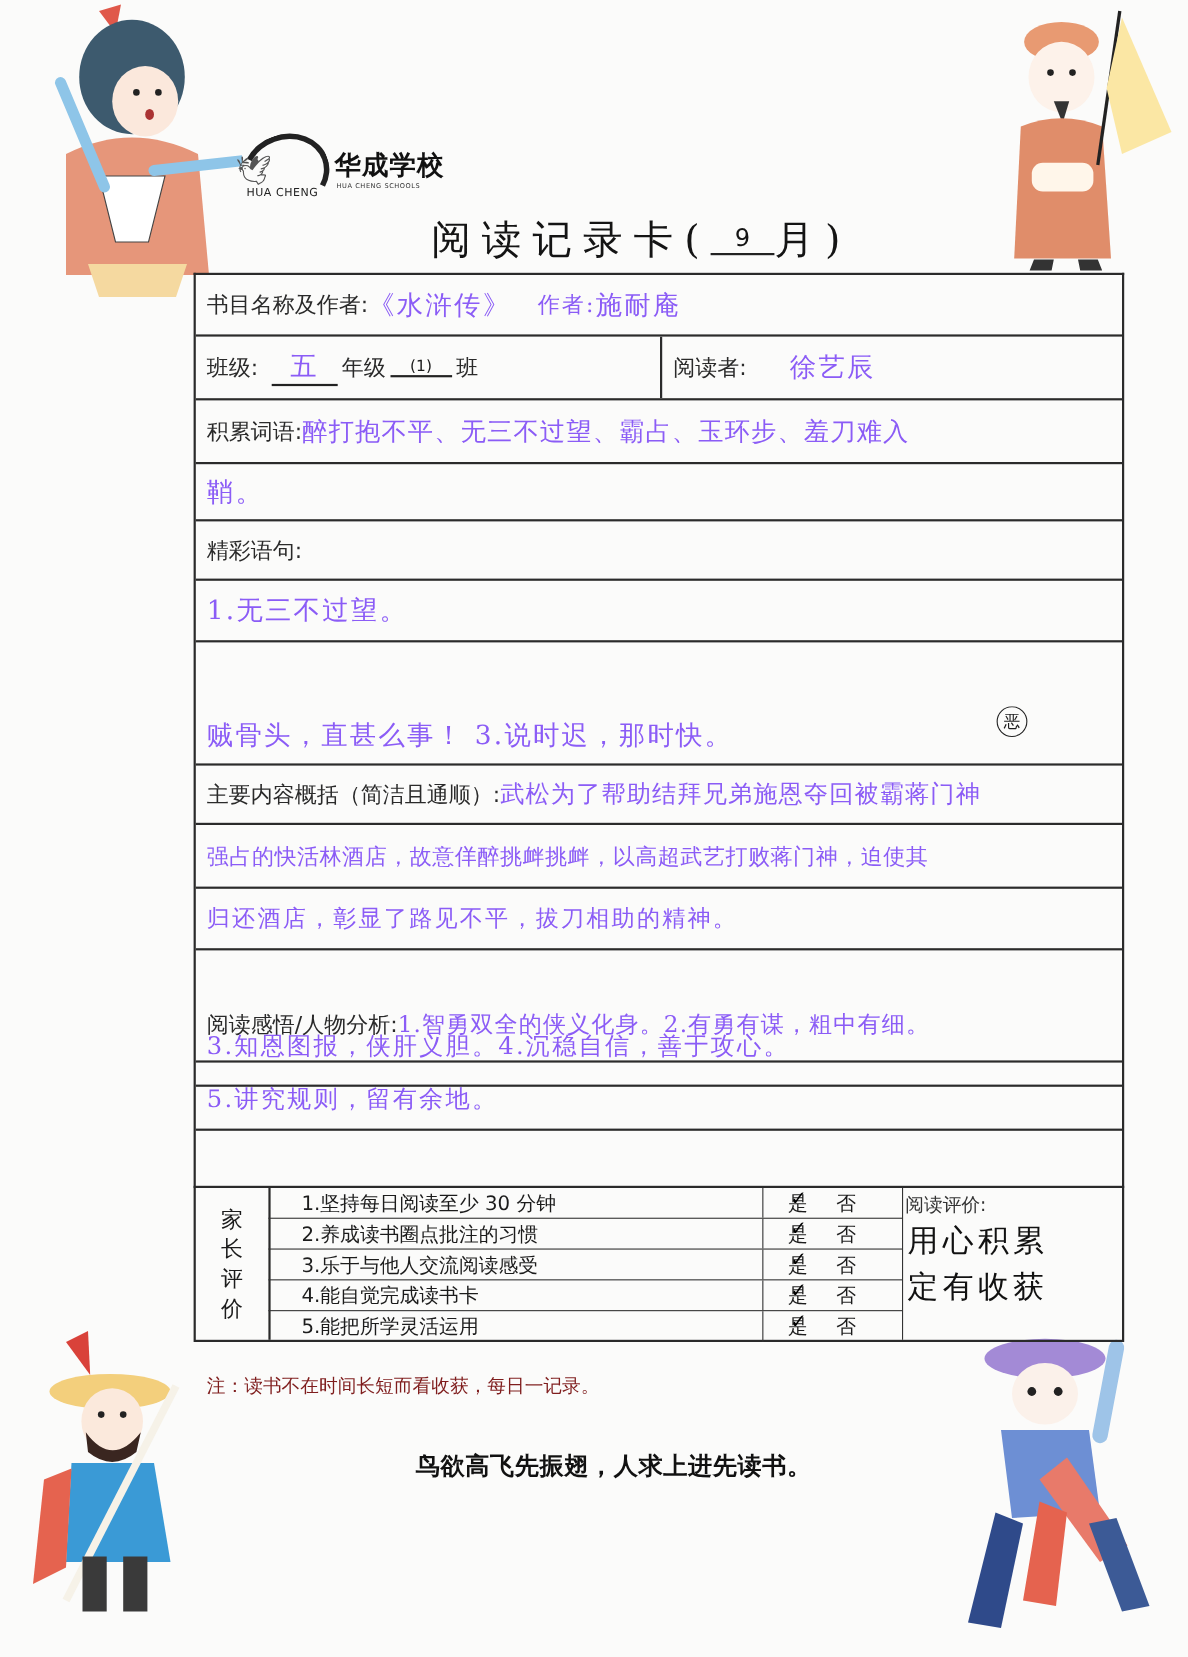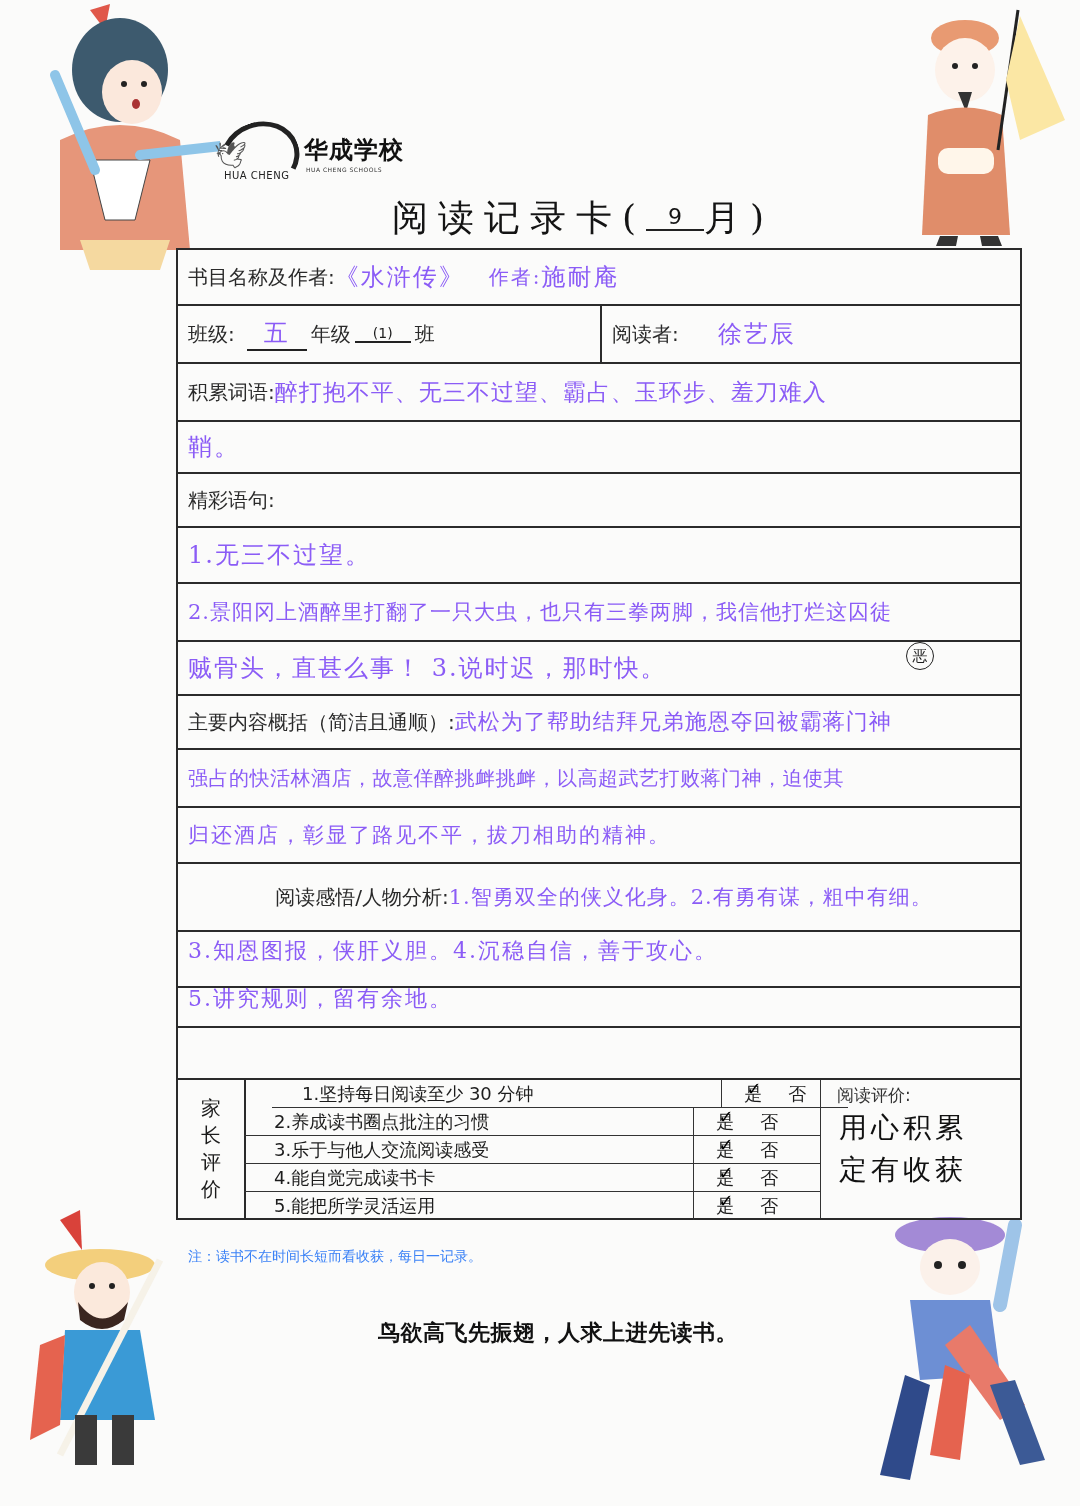--- a/index.html
+++ b/index.html
@@ -28,25 +28,25 @@
   .vdiv { position:absolute; top:0; bottom:0; left:422px; border-left:2px solid #2b2b2b; }
 
   .eval { left:176px; top:1078px; width:846px; height:142px; border:2px solid #2a2a2a; box-sizing:border-box; }
   .eval-side { position:absolute; left:0; top:0; width:66px; height:100%; border-right:2px solid #2a2a2a; display:flex; flex-direction:column; justify-content:center; align-items:center; font-size:20px; line-height:27px; }
   .eval-row { position:absolute; left:66px; width:576px; height:28px; border-bottom:1.5px solid #333; box-sizing:border-box; display:flex; align-items:center; font-size:18px; }
   .eval-row:last-child { border-bottom:none; }
   .eval-item { width:452px; padding-left:30px; box-sizing:border-box; border-right:1.5px solid #333; height:100%; display:flex; align-items:center; }
   .eval-yes { width:62px; text-align:center; font-family:"DejaVu Serif", serif; position:relative; }
   .eval-yes .tick { position:absolute; left:24px; top:-4px; font-size:18px; color:#000; }
   .eval-no { width:60px; text-align:left; padding-left:4px; font-family:"DejaVu Serif", serif; }
-  .eval-comment { position:absolute; left:642px; top:0; right:0; bottom:0; border-left:1.5px solid #333; padding:4px 16px; box-sizing:border-box; }
+  .eval-comment { position:absolute; left:642px; top:0; right:0; bottom:0; border-left:1.5px solid #333; padding:4px 2px; box-sizing:border-box; }
   .eval-comment-label { font-size:17px; color:#333; }
   .eval-comment-text { font-family:"DejaVu Serif", serif; font-size:28px; line-height:42px; color:#111; padding-left:2px; letter-spacing:4px; }
 
-  .note { left:188px; top:1248px; font-size:14px; font-family:"DejaVu Serif", serif; color:#3b82f6; }
+  .note { left:188px; top:1248px; font-size:17px; font-family:"DejaVu Serif", serif; color:#7f1d1d; }
   .motto { left:378px; top:1318px; font-size:22px; font-weight:bold; color:#111; letter-spacing:0.5px; }
 
   
   .illus { position:absolute; }
 </style>
 </head>
 <body>
 
 <svg class="illus" style="left:20px;top:0;" width="200" height="280" viewBox="0 0 200 280">
   <path d="M70 10 L90 4 L85 30 Z" fill="#e0584a"></path>
@@ -137,38 +137,35 @@
   </div>
   <div class="row" style="top:172px;height:52px;">
     <span class="hw">鞘。</span>
   </div>
   <div class="row" style="top:224px;height:54px;">
     <span class="lbl">精彩语句:</span>
   </div>
   <div class="row" style="top:278px;height:56px;">
     <span class="hw">1.无三不过望。</span>
   </div>
-  <div class="row" style="top:334px;height:58px;">
-    <span class="hw" style="font-size:21px;letter-spacing:1px;">2.景阳冈上酒醉里打翻了一只大虫，也只有三拳两脚，我信他打烂这囚徒</span>
-  </div>
   <div class="row" style="top:392px;height:54px;">
     <span class="hw">贼骨头，直甚么事！ 3.说时迟，那时快。</span>
     <span style="position:absolute;left:728px;top:0;width:26px;height:26px;border:1.5px solid #222;border-radius:50%;font-size:15px;text-align:center;line-height:26px;">恶</span>
   </div>
   <div class="row" style="top:446px;height:54px;">
     <span class="lbl">主要内容概括（简洁且通顺）:</span>
     <span class="hw" style="font-size:22px;letter-spacing:1px;">武松为了帮助结拜兄弟施恩夺回被霸蒋门神</span>
   </div>
   <div class="row" style="top:500px;height:58px;">
     <span class="hw" style="font-size:20px;letter-spacing:0.5px;">强占的快活林酒店，故意佯醉挑衅挑衅，以高超武艺打败蒋门神，迫使其</span>
   </div>
   <div class="row" style="top:558px;height:56px;">
     <span class="hw" style="font-size:21px;">归还酒店，彰显了路见不平，拔刀相助的精神。</span>
   </div>
-  <div class="row" style="top:614px;height:68px;justify-content:center;">
+  <div class="row" style="top:648px;height:68px;">
     <span class="lbl">阅读感悟/人物分析:</span>
     <span class="hw" style="font-size:21px;letter-spacing:1px;">1.智勇双全的侠义化身。2.有勇有谋，粗中有细。</span>
   </div>
   <div class="row" style="top:666px;height:72px;">
     <span class="hw" style="font-size:22px;">3.知恩图报，侠肝义胆。4.沉稳自信，善于攻心。</span>
   </div>
   <div class="row" style="top:722px;height:56px;">
     <span class="hw" style="font-size:22px;">5.讲究规则，留有余地。</span>
   </div>
   <div class="row" style="top:778px;height:54px;border-bottom:none;">
@@ -177,21 +174,21 @@
 </div>
 
 <div class="abs eval">
   <div class="eval-side">
     <span>家</span>
     <span>长</span>
     <span>评</span>
     <span>价</span>
   </div>
   <div>
-    <div class="eval-row" style="top:0;margin-left:28px;">
+    <div class="eval-row" style="top:0;">
       <div class="eval-item">1.坚持每日阅读至少 30 分钟</div>
       <div class="eval-yes"><span>是</span><span class="tick">✓</span></div>
       <div class="eval-no">否</div>
     </div>
     <div class="eval-row" style="top:28px;">
       <div class="eval-item">2.养成读书圈点批注的习惯</div>
       <div class="eval-yes"><span>是</span><span class="tick">✓</span></div>
       <div class="eval-no">否</div>
     </div>
     <div class="eval-row" style="top:56px;">

